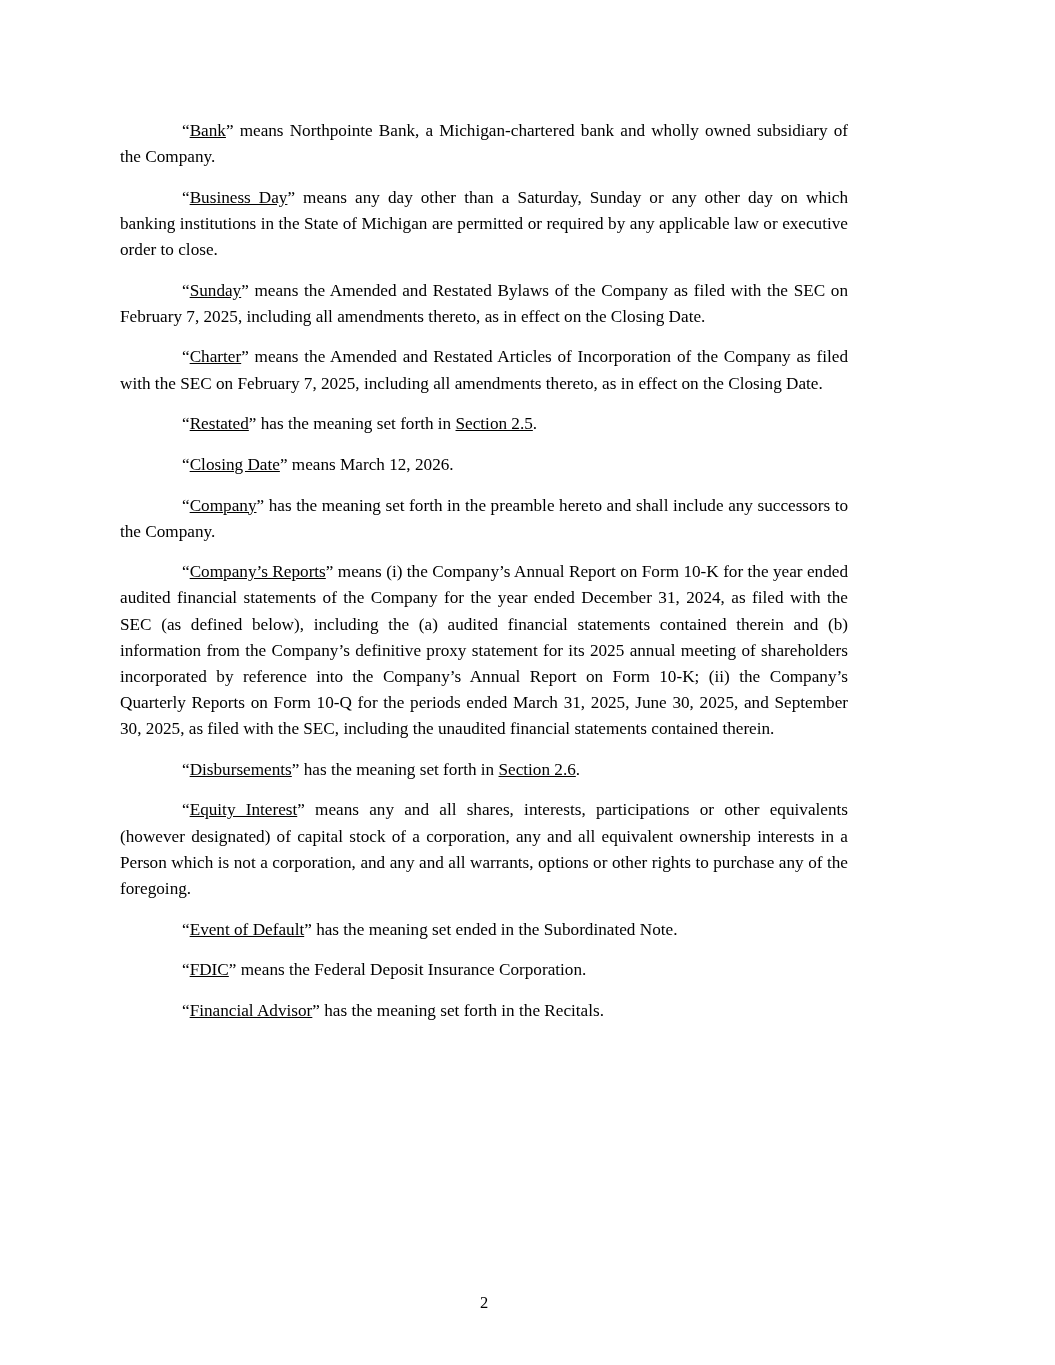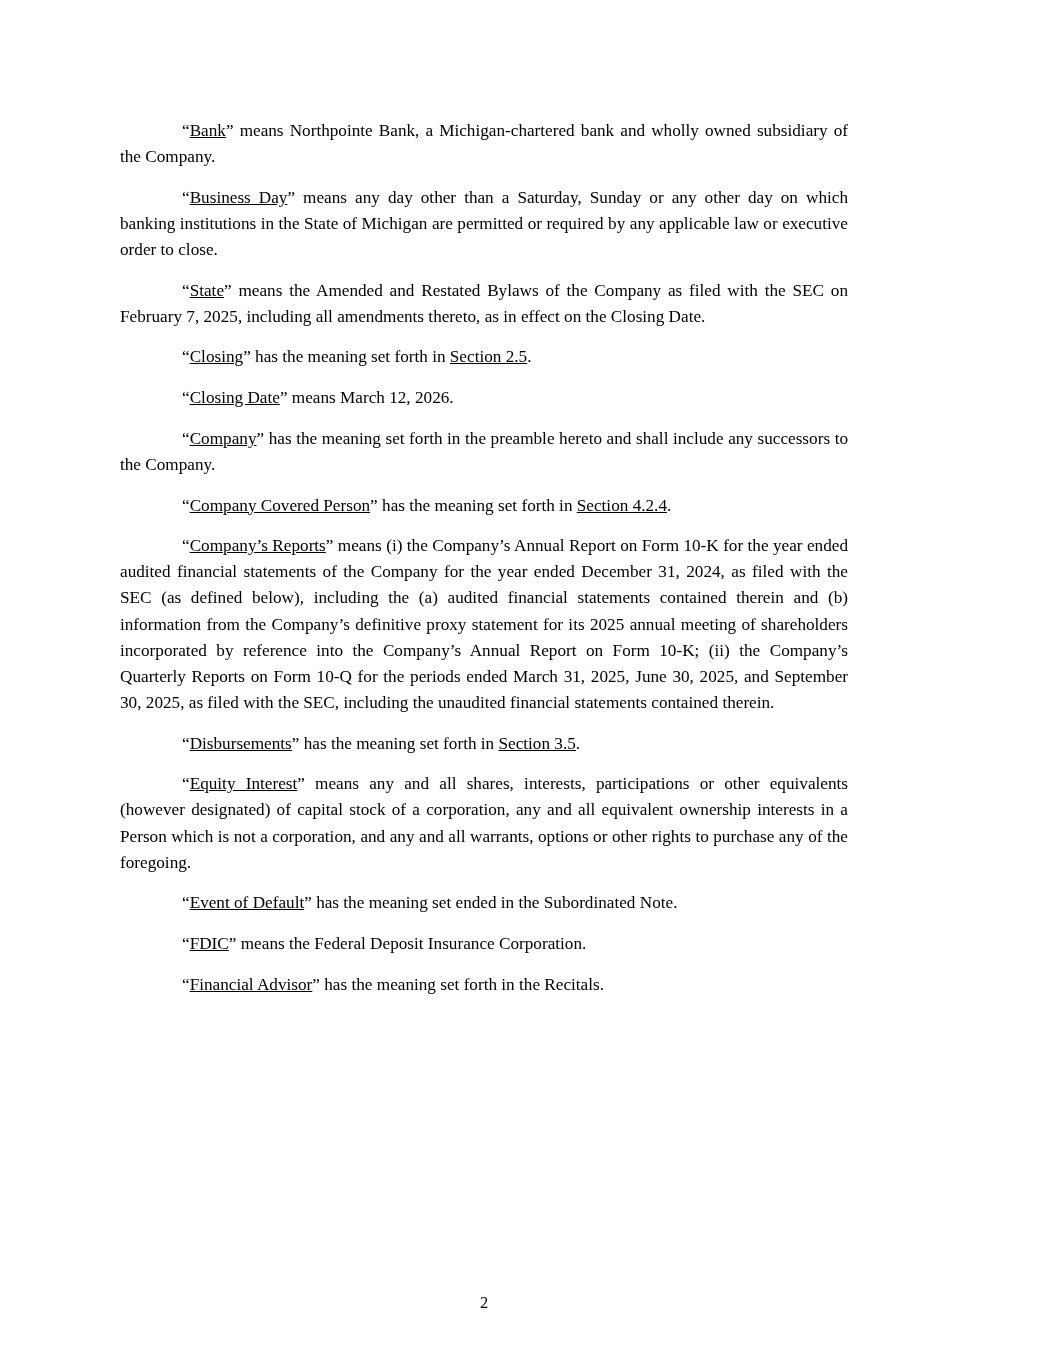--- a/index.html
+++ b/index.html
@@ -45,26 +45,26 @@
     font-family: "Liberation Serif", serif;
   }
 </style>
 </head>
 <body>
 
 <div class="page">
   <div class="doc-body" id="paragraph-container">
       <p class="para"><span>“</span><span class="u">Bank</span><span>”</span><span> means Northpointe Bank, a Michigan-chartered bank and wholly owned subsidiary of the Company.</span></p>
       <p class="para"><span>“</span><span class="u">Business Day</span><span>”</span><span> means any day other than a Saturday, Sunday or any other day on which banking institutions in the State of Michigan are permitted or required by any applicable law or executive order to close.</span></p>
-      <p class="para"><span>“</span><span class="u">State</span><span>”</span><span> means the Amended and Restated Bylaws of the Company as filed with the SEC on February 7, 2025, including all amendments thereto, as in effect on the Closing Date.</span></p>
-      <p class="para"><span>“</span><span class="u">Closing</span><span>”</span><span> has the meaning set forth in </span><span class="u">Section 2.5</span><span>.</span></p>
+      <p class="para"><span>“</span><span class="u">Sunday</span><span>”</span><span> means the Amended and Restated Bylaws of the Company as filed with the SEC on February 7, 2025, including all amendments thereto, as in effect on the Closing Date.</span></p>
+      <p class="para"><span>“</span><span class="u">Charter</span><span>”</span><span> means the Amended and Restated Articles of Incorporation of the Company as filed with the SEC on February 7, 2025, including all amendments thereto, as in effect on the Closing Date.</span></p>
+      <p class="para"><span>“</span><span class="u">Restated</span><span>”</span><span> has the meaning set forth in </span><span class="u">Section 2.5</span><span>.</span></p>
       <p class="para"><span>“</span><span class="u">Closing Date</span><span>”</span><span> means March 12, 2026.</span></p>
       <p class="para"><span>“</span><span class="u">Company</span><span>”</span><span> has the meaning set forth in the preamble hereto and shall include any successors to the Company.</span></p>
-      <p class="para"><span>“</span><span class="u">Company Covered Person</span><span>”</span><span> has the meaning set forth in </span><span class="u">Section 4.2.4</span><span>.</span></p>
       <p class="para"><span>“</span><span class="u">Company’s Reports</span><span>”</span><span> means (i) the Company’s Annual Report on Form 10-K for the year ended audited financial statements of the Company for the year ended December 31, 2024, as filed with the SEC (as defined below), including the (a) audited financial statements contained therein and (b) information from the Company’s definitive proxy statement for its 2025 annual meeting of shareholders incorporated by reference into the Company’s Annual Report on Form 10-K; (ii) the Company’s Quarterly Reports on Form 10-Q for the periods ended March 31, 2025, June 30, 2025, and September 30, 2025, as filed with the SEC, including the unaudited financial statements contained therein.</span></p>
-      <p class="para"><span>“</span><span class="u">Disbursements</span><span>”</span><span> has the meaning set forth in </span><span class="u">Section 3.5</span><span>.</span></p>
+      <p class="para"><span>“</span><span class="u">Disbursements</span><span>”</span><span> has the meaning set forth in </span><span class="u">Section 2.6</span><span>.</span></p>
       <p class="para"><span>“</span><span class="u">Equity Interest</span><span>”</span><span> means any and all shares, interests, participations or other equivalents (however designated) of capital stock of a corporation, any and all equivalent ownership interests in a Person which is not a corporation, and any and all warrants, options or other rights to purchase any of the foregoing.</span></p>
       <p class="para"><span>“</span><span class="u">Event of Default</span><span>”</span><span> has the meaning set ended in the Subordinated Note.</span></p>
       <p class="para"><span>“</span><span class="u">FDIC</span><span>”</span><span> means the Federal Deposit Insurance Corporation.</span></p>
       <p class="para"><span>“</span><span class="u">Financial Advisor</span><span>”</span><span> has the meaning set forth in the Recitals.</span></p>
     </div>
   <div class="page-number">2</div>
 </div>
 
 </body></html>

